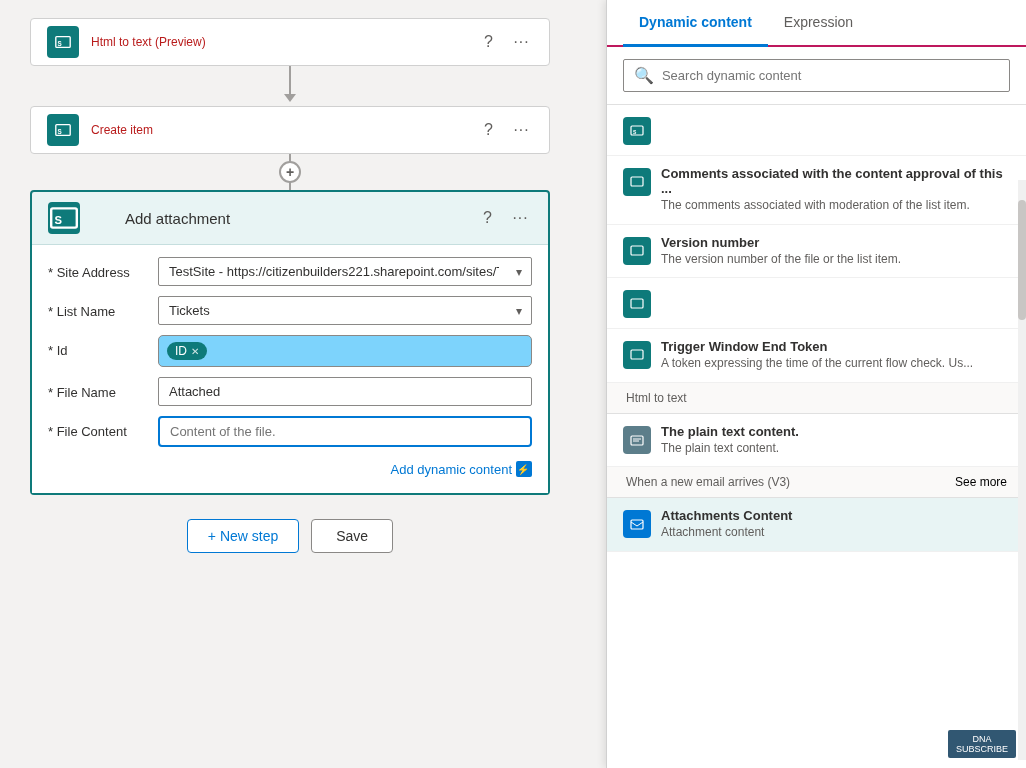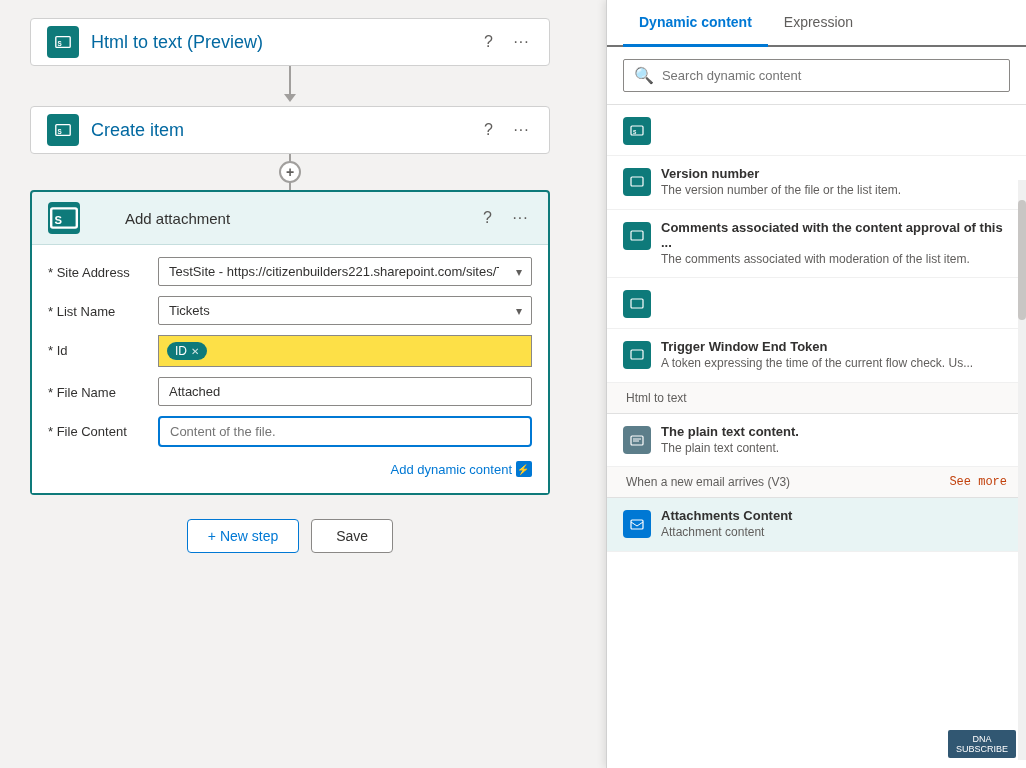--- a/index.html
+++ b/index.html
@@ -54,22 +54,22 @@
       flex-shrink: 0;
     }
 
     .step-card .step-icon svg {
       fill: white;
       width: 18px;
       height: 18px;
     }
 
     .step-title {
-      font-size: 18px;
-      color: #0369a1;
+      font-size: 12px;
+      color: #b91c1c;
       flex: 1;
     }
 
     .step-actions {
       display: flex;
       align-items: center;
       gap: 12px;
     }
 
     .step-actions .help-btn, .step-actions .more-btn {
@@ -244,24 +244,24 @@
       border: 1px solid #8a8886;
       border-radius: 2px;
       padding: 6px 10px;
       font-size: 13px;
       color: #323130;
       background: white;
     }
 
     .id-token-area {
       border: 1px solid #8a8886;
-      border-radius: 0;
+      border-radius: 5px;
       padding: 4px 8px;
       min-height: 32px;
-      background: #fde047;
+      background: #7dd3fc;
       display: flex;
       align-items: center;
       gap: 6px;
     }
 
     .token-badge {
       display: inline-flex;
       align-items: center;
       background: #0e7a7a;
       color: white;
@@ -353,21 +353,21 @@
       height: 768px;
       background: white;
       border-left: 1px solid #d0d0d0;
       box-shadow: -2px 0 8px rgba(0,0,0,0.1);
       display: flex;
       flex-direction: column;
     }
 
     .panel-tabs {
       display: flex;
-      border-bottom: 2px solid #737373;
+      border-bottom: 2px solid #be185d;
       padding: 0 16px;
     }
 
     .panel-tab {
       padding: 14px 16px;
       font-size: 14px;
       cursor: pointer;
       border-bottom: 3px solid transparent;
       margin-bottom: -2px;
       color: #605e5c;
@@ -461,24 +461,23 @@
       font-size: 12px;
       color: #605e5c;
       background: #faf9f8;
       border-bottom: 1px solid #e0e0e0;
       display: flex;
       justify-content: space-between;
       align-items: center;
     }
 
     .see-more {
-      color: #c2410c;
+      color: #000000;
       font-size: 12px;
       cursor: pointer;
-      font-family: Liberation Mono, monospace;
     }
 
     
     .dynamic-list::-webkit-scrollbar {
       width: 8px;
     }
     .dynamic-list::-webkit-scrollbar-track {
       background: #f0f0f0;
     }
     .dynamic-list::-webkit-scrollbar-thumb {
@@ -663,34 +662,34 @@
         </div>
       </div>
 
       <div class="dynamic-item">
         <div class="dynamic-item-icon">
           <svg width="16" height="16" viewBox="0 0 16 16" fill="white">
               <rect x="2" y="3" width="12" height="9" rx="1" fill="none" stroke="white" stroke-width="1.2"></rect>
             </svg>
         </div>
         <div class="dynamic-item-content">
-          <div class="dynamic-item-title">Version number</div>
-          <div class="dynamic-item-desc">The version number of the file or the list item.</div>
+          <div class="dynamic-item-title">Comments associated with the content approval of this ...</div>
+          <div class="dynamic-item-desc">The comments associated with moderation of the list item.</div>
         </div>
       </div>
 
       <div class="dynamic-item">
         <div class="dynamic-item-icon">
           <svg width="16" height="16" viewBox="0 0 16 16" fill="white">
               <rect x="2" y="3" width="12" height="9" rx="1" fill="none" stroke="white" stroke-width="1.2"></rect>
             </svg>
         </div>
         <div class="dynamic-item-content">
-          <div class="dynamic-item-title">Comments associated with the content approval of this ...</div>
-          <div class="dynamic-item-desc">The comments associated with moderation of the list item.</div>
+          <div class="dynamic-item-title">Version number</div>
+          <div class="dynamic-item-desc">The version number of the file or the list item.</div>
         </div>
       </div>
 
       <div class="dynamic-item">
         <div class="dynamic-item-icon">
           <svg width="16" height="16" viewBox="0 0 16 16" fill="white">
               <rect x="2" y="3" width="12" height="9" rx="1" fill="none" stroke="white" stroke-width="1.2"></rect>
             </svg>
         </div>
       </div>

